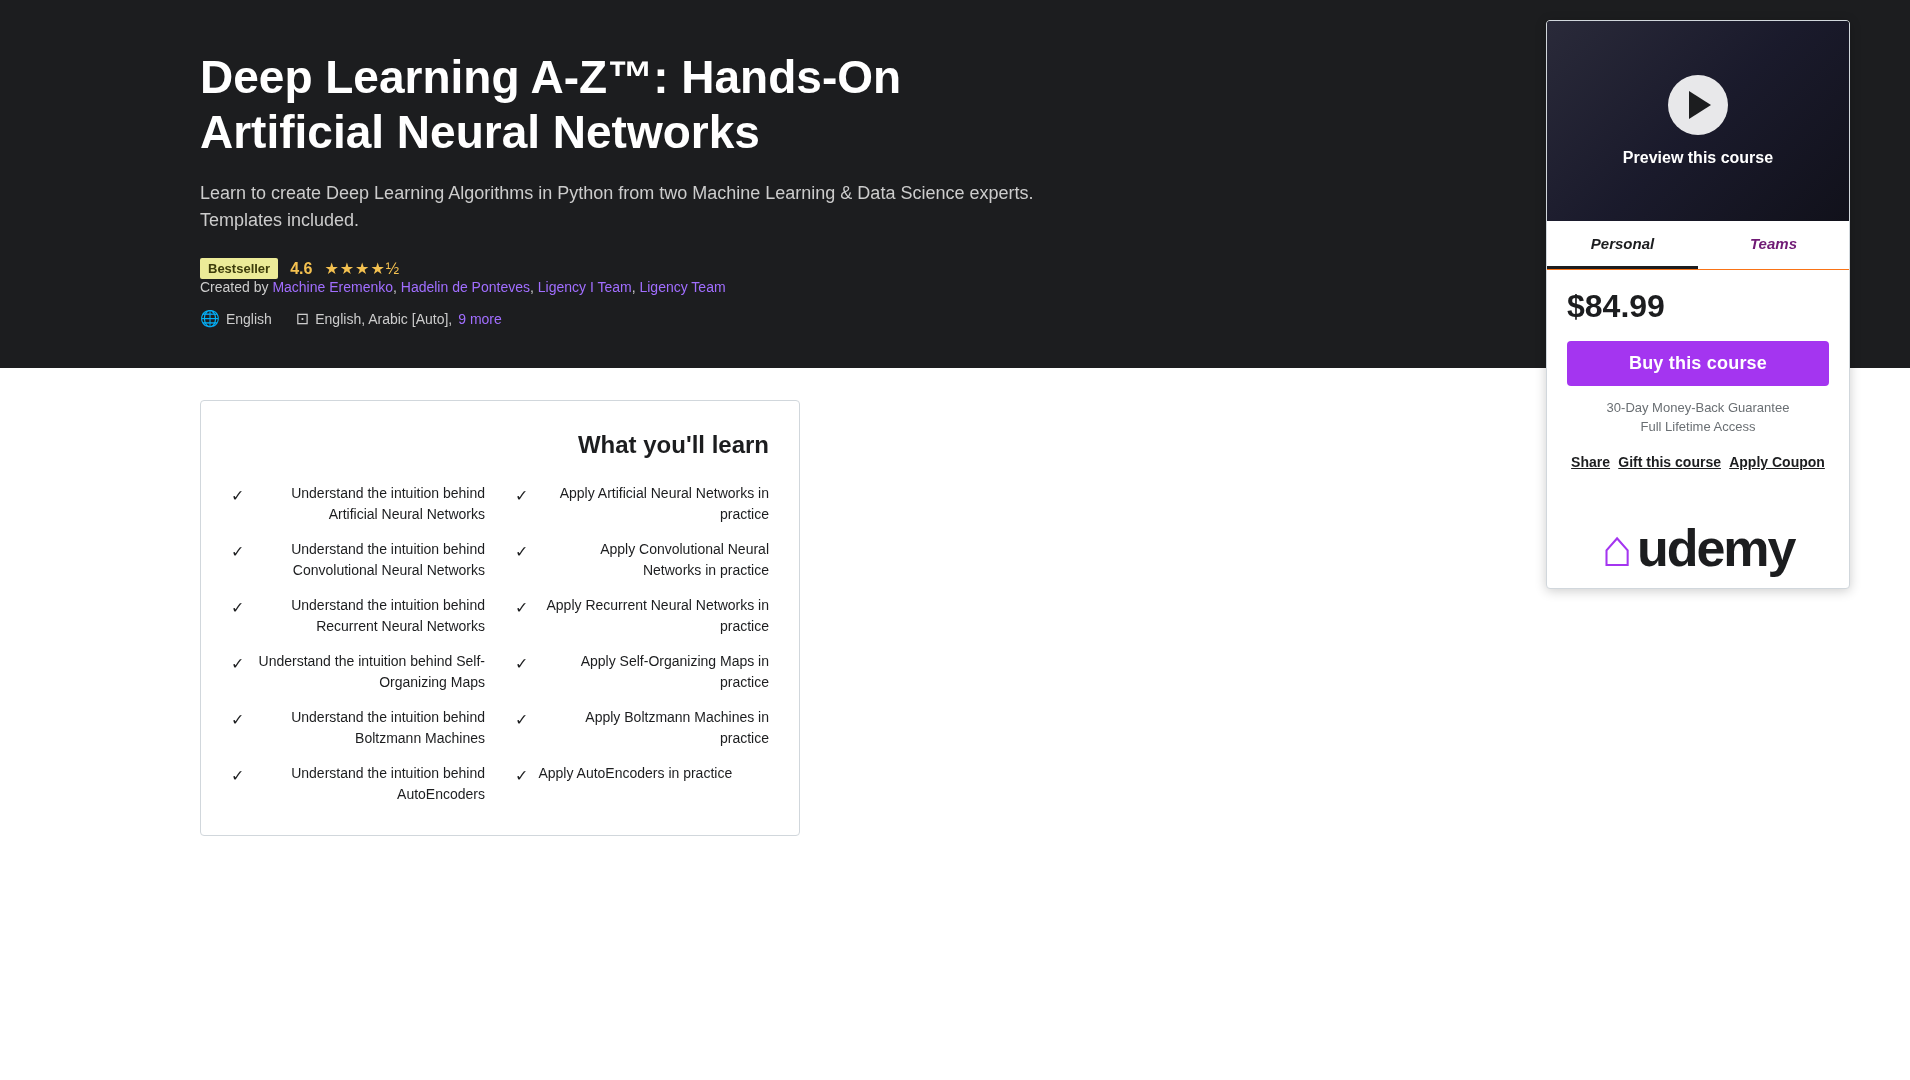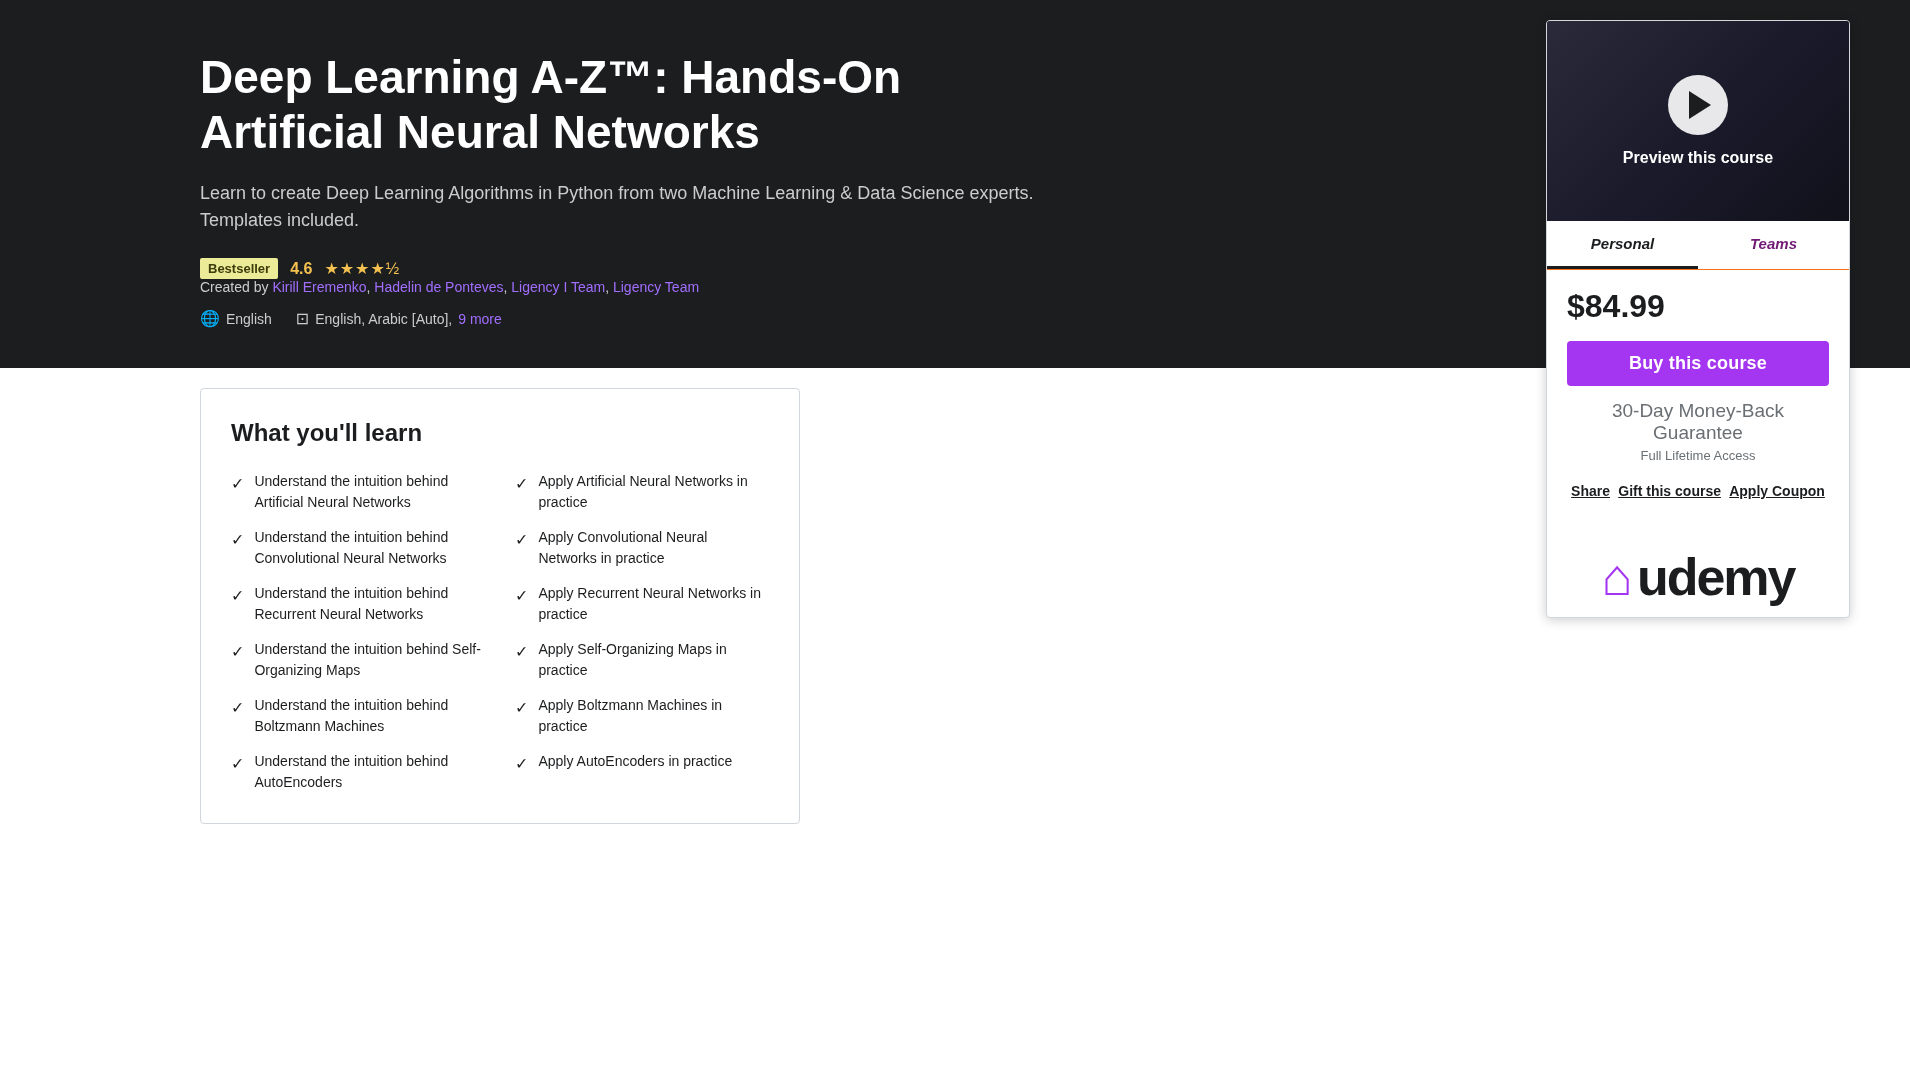--- a/index.html
+++ b/index.html
@@ -183,21 +183,21 @@
       border-radius: 4px;
       font-size: 18px;
       font-weight: 700;
       padding: 12px;
       cursor: pointer;
       margin-bottom: 14px;
       letter-spacing: 0.2px;
     }
     .guarantee-text {
       text-align: center;
-      font-size: 19px;
+      font-size: 13px;
       color: #6a6f73;
       margin-bottom: 4px;
     }
     .lifetime-text {
       text-align: center;
       font-size: 13px;
       color: #6a6f73;
       margin-bottom: 16px;
     }
     .card-links {
@@ -235,22 +235,23 @@
     }
     .udemy-logo-text {
       font-size: 52px;
       font-weight: 900;
       color: #1c1d1f;
       letter-spacing: -2px;
     }
 
     
     .main-content {
-      padding: 20px 200px 60px 200px;
+      padding: 32px 200px 60px 200px;
       max-width: 1000px;
+      text-align: right;
     }
     .learn-box {
       border: 1px solid #d1d7dc;
       border-radius: 4px;
       padding: 30px 30px 30px 30px;
       margin-bottom: 30px;
     }
     .learn-title {
       font-size: 24px;
       font-weight: 700;
@@ -284,21 +285,21 @@
   <div class="hero-content">
     <h1 class="hero-title">Deep Learning A-Z™: Hands-On Artificial Neural Networks</h1>
     <p class="hero-subtitle">Learn to create Deep Learning Algorithms in Python from two Machine Learning &amp; Data Science experts. Templates included.</p>
     <div class="badge-row">
       <span class="bestseller-badge">Bestseller</span>
       <span class="rating-number">4.6</span>
       <span class="stars">★★★★½</span>
     </div>
     <div class="created-by">
       <span>Created by</span>
-      <a href="#"> Kirill Eremenko</a>,
+      <a href="#"> Machine Eremenko</a>,
       <a href="#"> Hadelin de Ponteves</a>,
       <a href="#"> Ligency I Team</a>,
       <a href="#"> Ligency Team</a>
     </div>
     <div class="meta-row">
       <div class="meta-item">
         <span class="globe-icon">🌐</span>
         <span>English</span>
       </div>
       <div class="meta-item">

